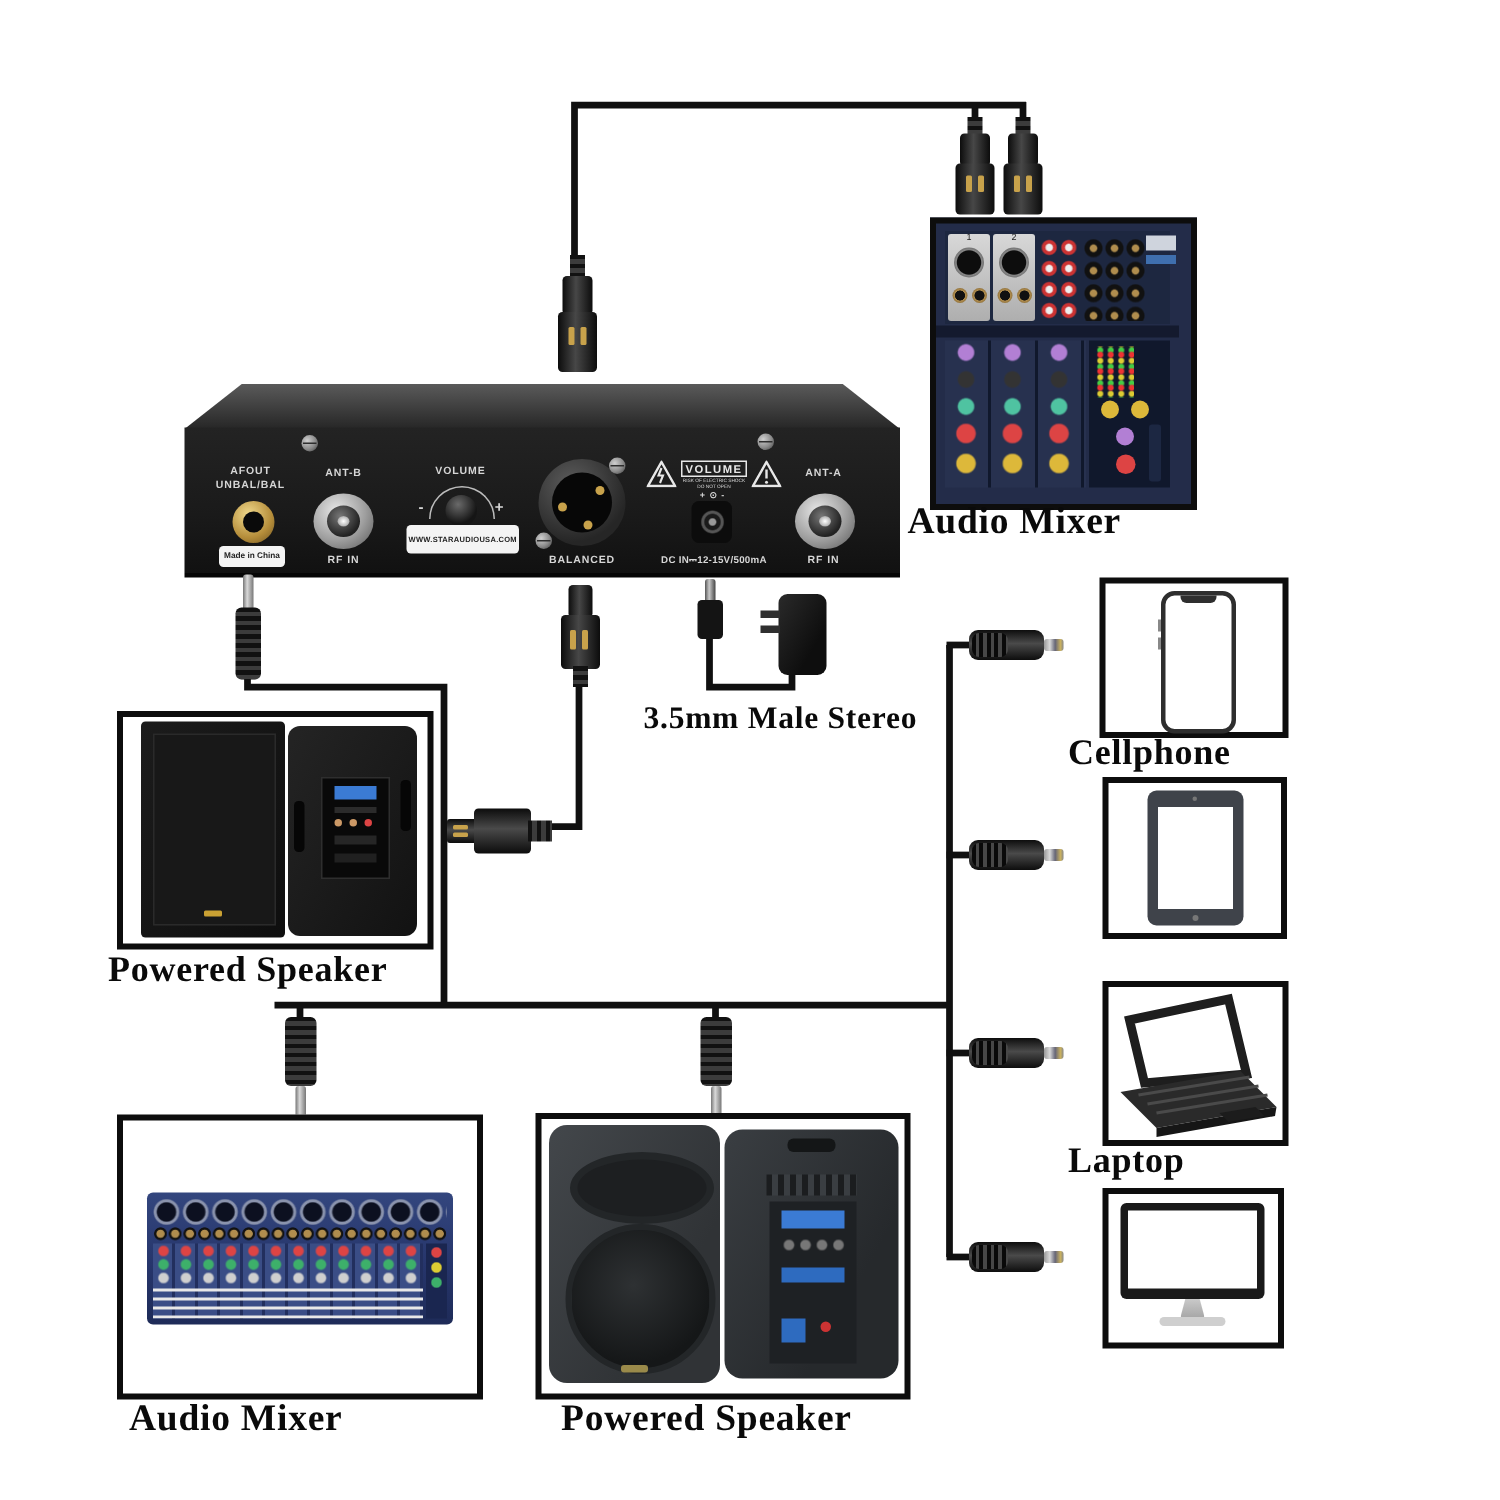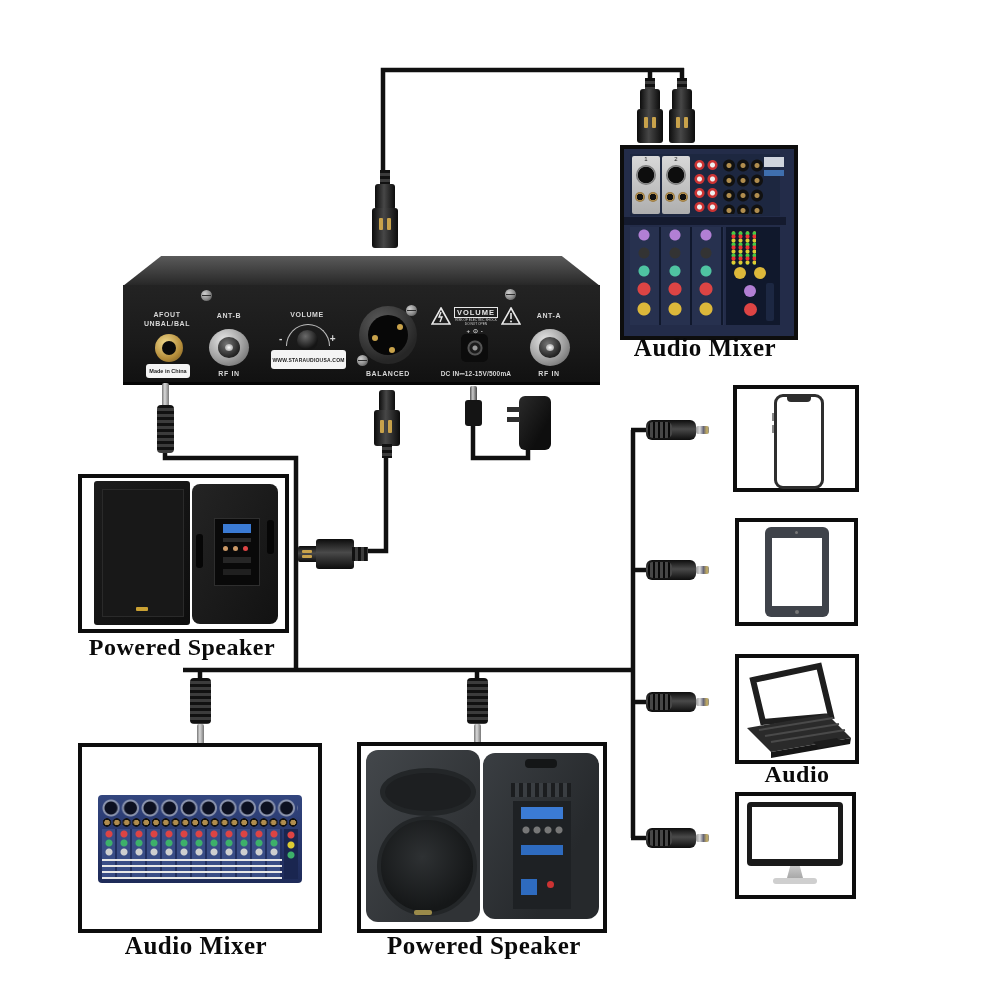--- a/index.html
+++ b/index.html
@@ -1,20 +1,20 @@
 <!DOCTYPE html>
 <html><head>
 <meta charset="utf-8">
 <style>
   html,body{margin:0;padding:0;background:#fff;}
   .canvas{position:relative;width:1000px;height:1000px;background:#fff;overflow:hidden;
           font-family:"Liberation Serif",serif;}
   .abs{position:absolute;}
   
-  .caption{position:absolute;font-weight:bold;color:#0a0a0a;text-align:center;
+  .caption{position:absolute;font-weight:bold;color:#0a0a0a;
            font-family:"Liberation Serif",serif;letter-spacing:.5px;}
   
   .devbox{position:absolute;background:#fff;border:4px solid #0d0d0d;}
   
   .rx-top{position:absolute;left:123px;top:256px;width:477px;height:30px;
           background:linear-gradient(#5a5a5a,#262626);
           clip-path:polygon(8% 0,92% 0,100% 100%,0 100%);}
   .rx-front{position:absolute;left:123px;top:285px;width:477px;height:97px;
             background:linear-gradient(#232323,#1a1a1a 60%,#111);border-bottom:3px solid #050505;}
   .panel-text{position:absolute;color:#d6d6d6;font-family:"Liberation Sans",sans-serif;
@@ -217,20 +217,21 @@
     <div class="abs" style="left:5px;top:0;width:7px;height:16px;border-radius:2px;
          background:linear-gradient(90deg,#555,#c9c9c9 40%,#444)"></div>
     <div class="abs" style="left:0;top:14px;width:17px;height:26px;border-radius:3px;background:#141414"></div>
   </div>
   <div class="abs" style="left:507px;top:396px;width:44px;height:56px">
     <div class="abs" style="left:12px;top:0;width:32px;height:54px;border-radius:6px;
          background:linear-gradient(120deg,#2a2a2a,#0e0e0e 70%)"></div>
     <div class="abs" style="left:0;top:11px;width:13px;height:5px;background:#2f2f2f"></div>
     <div class="abs" style="left:0;top:21px;width:13px;height:5px;background:#2f2f2f"></div>
   </div>
+  <div class="caption" style="left:429px;top:466px;width:200px;font-size:21px">3.5mm Male Stereo</div>
 
   <div class="jack35" style="left:646px;top:420px">
     <div class="body"></div>
       <div class="rg"></div>
       <div class="tip"></div>
   </div>
   <div class="jack35" style="left:646px;top:560px">
     <div class="body"></div>
       <div class="rg"></div>
       <div class="tip"></div>
@@ -367,20 +368,21 @@
   </div>
   <div class="caption" style="left:374px;top:932px;width:220px;font-size:25px">Powered Speaker</div>
 
   <div class="devbox" style="left:733px;top:385px;width:118px;height:99px">
     <div class="abs" style="left:37px;top:5px;width:44px;height:89px;border:3px solid #2e2e2e;border-radius:9px;background:#fff">
       <div class="abs" style="left:10px;top:0;width:24px;height:5px;background:#2e2e2e;border-radius:0 0 4px 4px"></div>
       <div class="abs" style="left:-5px;top:16px;width:2px;height:8px;background:#888"></div>
       <div class="abs" style="left:-5px;top:28px;width:2px;height:8px;background:#888"></div>
     </div>
   </div>
+  <div class="caption" style="left:712px;top:489px;width:170px;font-size:24px">Cellphone</div>
 
   <div class="devbox" style="left:735px;top:518px;width:115px;height:100px">
     <div class="abs" style="left:26px;top:5px;width:64px;height:90px;border-radius:6px;background:#3f434a">
       <div class="abs" style="left:7px;top:11px;width:50px;height:68px;background:#fff"></div>
       <div class="knob" style="left:30px;top:4px;width:3px;height:3px;background:#777"></div>
       <div class="knob" style="left:30px;top:83px;width:4px;height:4px;background:#777"></div>
     </div>
   </div>
 
   <div class="devbox" style="left:735px;top:654px;width:116px;height:102px">
@@ -389,21 +391,21 @@
       <polygon points="8,70 88,56 112,80 32,94" fill="#2a2a2a"></polygon>
       <polygon points="32,94 112,80 111,86 32,100" fill="#161616"></polygon>
       <g stroke="#4a4a4a" stroke-width="2">
         <line x1="20" y1="72" x2="94" y2="60"></line>
           <line x1="26" y1="78" x2="100" y2="66"></line>
           <line x1="32" y1="84" x2="106" y2="72"></line>
       </g>
       <polygon points="74,84 98,80 104,86 80,90" fill="#1c1c1c"></polygon>
     </svg>
   </div>
-  <div class="caption" style="left:712px;top:761px;width:170px;font-size:24px">Audio</div>
+  <div class="caption" style="left:712px;top:761px;width:170px;font-size:24px">Laptop</div>
 
   <div class="devbox" style="left:735px;top:792px;width:113px;height:99px">
     <div class="abs" style="left:8px;top:6px;width:96px;height:64px;background:#1a1a1a;border-radius:4px">
       <div class="abs" style="left:5px;top:5px;width:86px;height:52px;background:#fff"></div>
     </div>
     <div class="abs" style="left:48px;top:70px;width:16px;height:12px;background:linear-gradient(#c9c9c9,#a8a8a8);
          clip-path:polygon(20% 0,80% 0,100% 100%,0 100%)"></div>
     <div class="abs" style="left:34px;top:82px;width:44px;height:6px;background:#cfcfcf;border-radius:3px"></div>
   </div>
 

